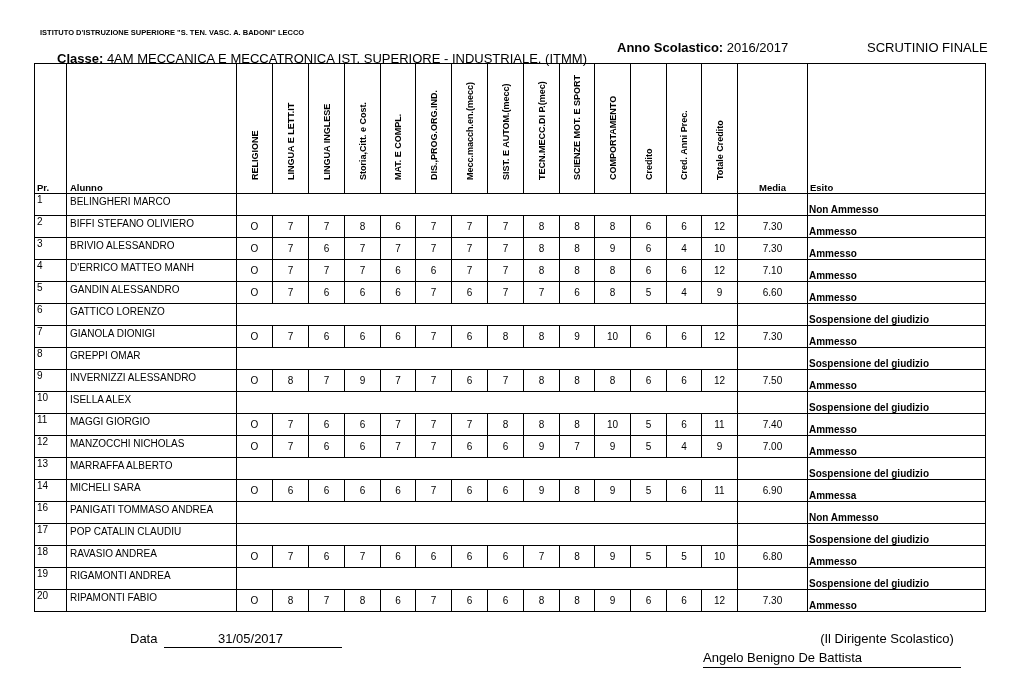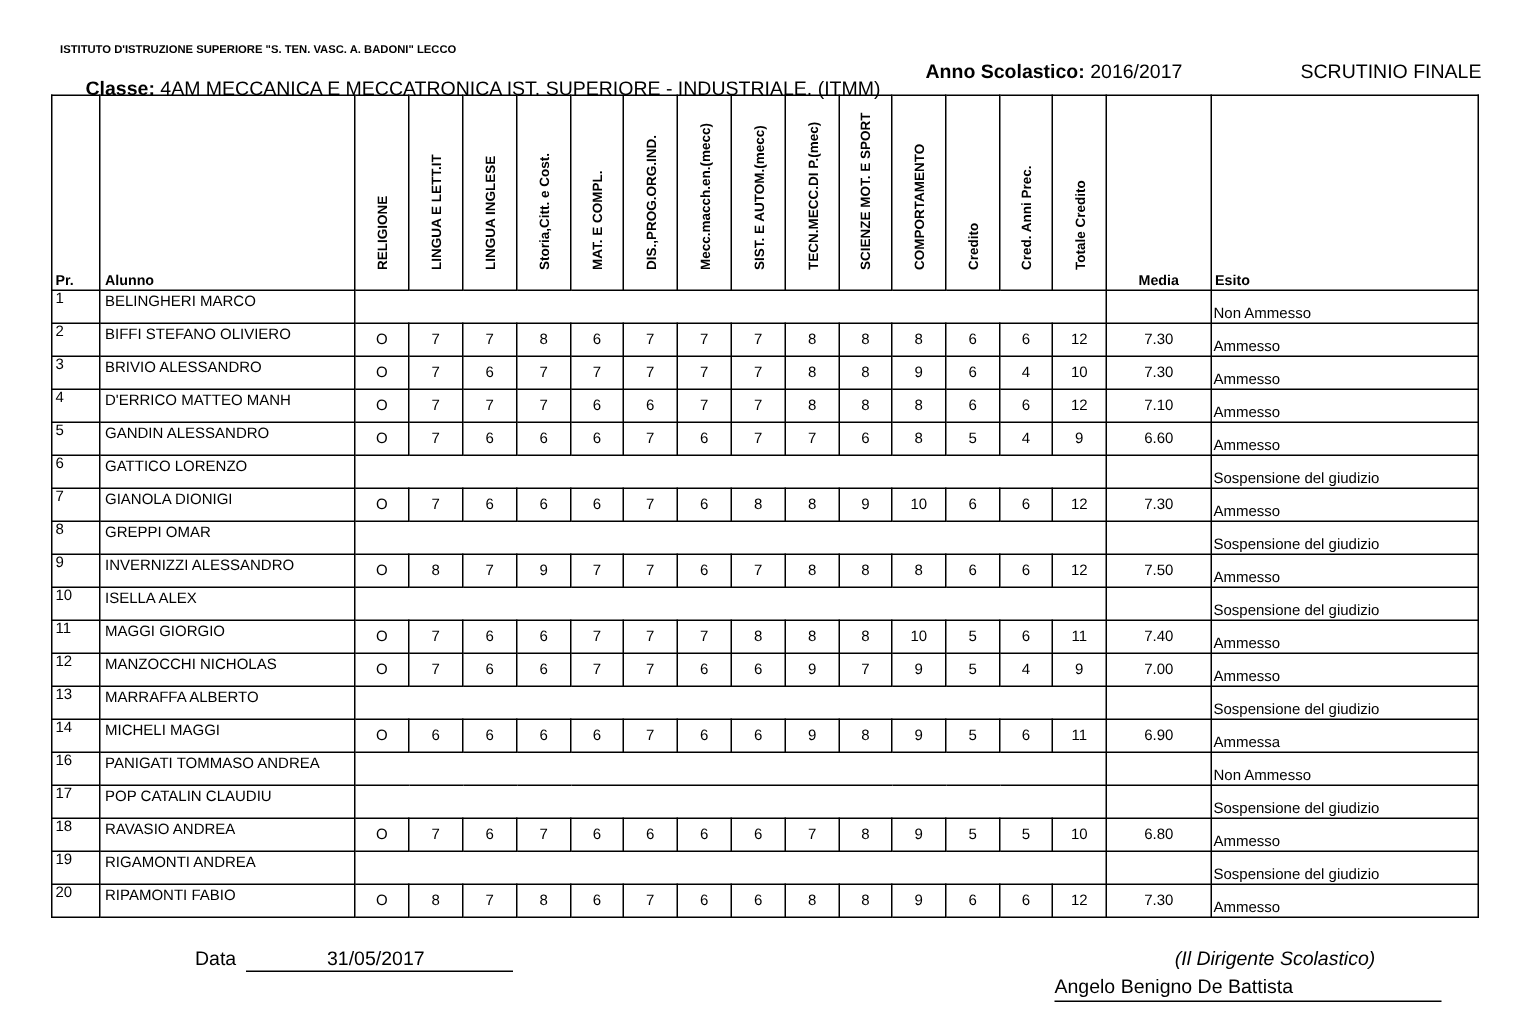--- a/index.html
+++ b/index.html
@@ -18,28 +18,28 @@
   table.grid tr.row td { height: 19px; }
   th.pr, td.pr { text-align: left; padding-left: 2px !important; }
   th.name, td.name { text-align: left; padding-left: 3px !important; }
   th.rot { position: relative; }
   th.rot .vt { position: absolute; left: 50%; bottom: 3px; transform-origin: 0 0;
                transform: rotate(-90deg) translateY(-50%); white-space: nowrap; font-size: 9px; font-weight: bold; }
   th.media { text-align: center; font-size: 10px; }
   th.esito { text-align: left; padding-left: 2px !important; font-size: 10px; }
   td.v { text-align: center; }
   td.media { text-align: center; margin-top: 10px; }
-  td.esito { text-align: left; padding-left: 1px !important; vertical-align: bottom; }
+  td.esito { text-align: left; padding-left: 1px !important; vertical-align: bottom; font-weight: bold; }
   td.pr { vertical-align: top; font-size: 10px; }
   td.name { vertical-align: top; padding-top: 2px !important; }
 
   .footer-date-label { position: absolute; left: 119px; top: 631px; font-size: 13px; margin-left: 11px; }
   .footer-date { position: absolute; left: 164px; top: 631px; width: 178px; border-bottom: 1px solid #000;
                  font-size: 13px; text-indent: 54px; height: 16px; }
-  .footer-role { position: absolute; left: 726px; top: 631px; width: 248px; text-align: center; font-size: 13px; font-style: italic; }
+  .footer-role { position: absolute; left: 763px; top: 631px; width: 248px; text-align: center; font-size: 13px; }
   .footer-name { position: absolute; left: 703px; top: 650px; width: 258px; text-align: left; font-size: 13px;
                  border-bottom: 1px solid #000; height: 17px; }
 </style>
 </head>
 <body>
 
 <div class="school">ISTITUTO D'ISTRUZIONE SUPERIORE "S. TEN. VASC. A. BADONI" LECCO</div>
 <div class="classline">
   <b>Classe:</b>
   <span>4AM MECCANICA E MECCATRONICA  IST. SUPERIORE - INDUSTRIALE. (ITMM)</span>
@@ -312,21 +312,21 @@
       </tr>
       <tr class="row">
         <td class="pr">13</td>
         <td class="name">MARRAFFA ALBERTO</td>
         <td colspan="14"></td>
         <td class="media"></td>
         <td class="esito">Sospensione del giudizio</td>
       </tr>
       <tr class="row">
         <td class="pr">14</td>
-        <td class="name">MICHELI MAGGI</td>
+        <td class="name">MICHELI SARA</td>
         <td class="v">O</td>
         <td class="v">6</td>
         <td class="v">6</td>
         <td class="v">6</td>
         <td class="v">6</td>
         <td class="v">7</td>
         <td class="v">6</td>
         <td class="v">6</td>
         <td class="v">9</td>
         <td class="v">8</td>

